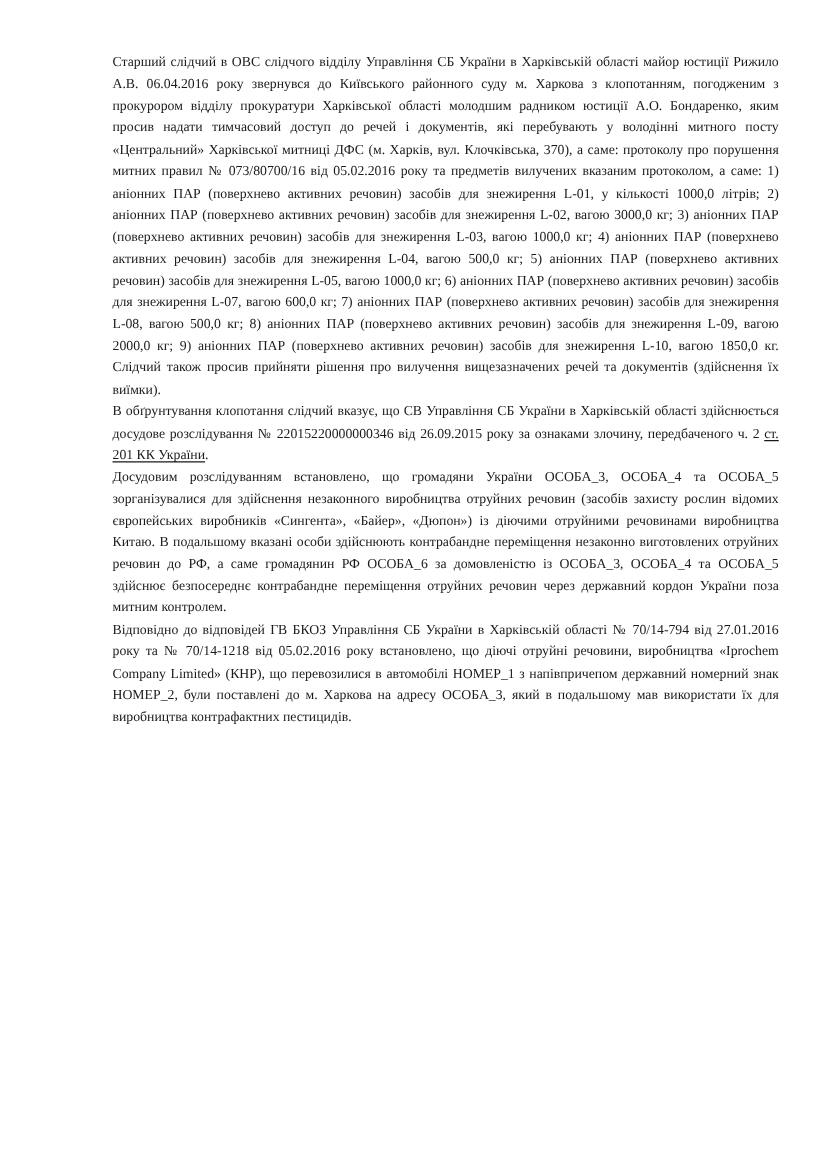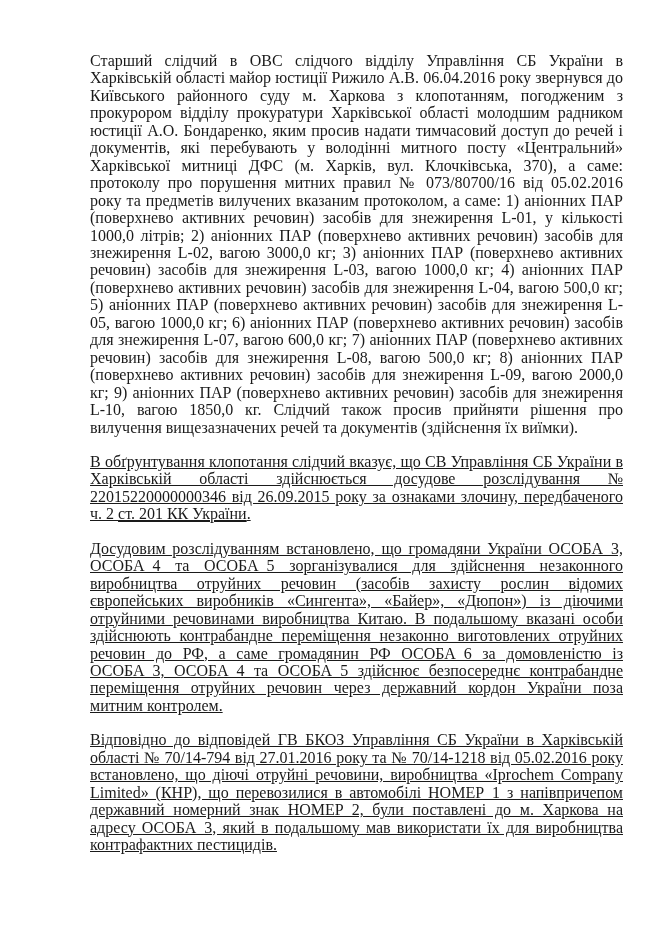--- a/index.html
+++ b/index.html
@@ -9,36 +9,34 @@
     }
     body {
       width: 668px;
       height: 936px;
       overflow: hidden;
       position: relative;
     }
     .page {
       position: absolute;
       left: 90px;
-      top: 52px;
+      top: 42px;
       width: 533px;
       font-family: "Liberation Serif", serif;
-      font-size: 16px;
+      font-size: 11px;
       line-height: 17.45px;
       color: #1a1a1a;
     }
     .para {
       margin: 0;
       text-align: justify;
       text-align-last: left;
       word-spacing: 0px;
     }
     .para + .para {
-      margin-top: 17px;
-      text-decoration: underline;
     }
     .link {
       text-decoration: underline;
       text-decoration-thickness: 1px;
       text-underline-offset: 2px;
       color: #1a1a1a;
       cursor: pointer;
     }
   </style>
 </head>

